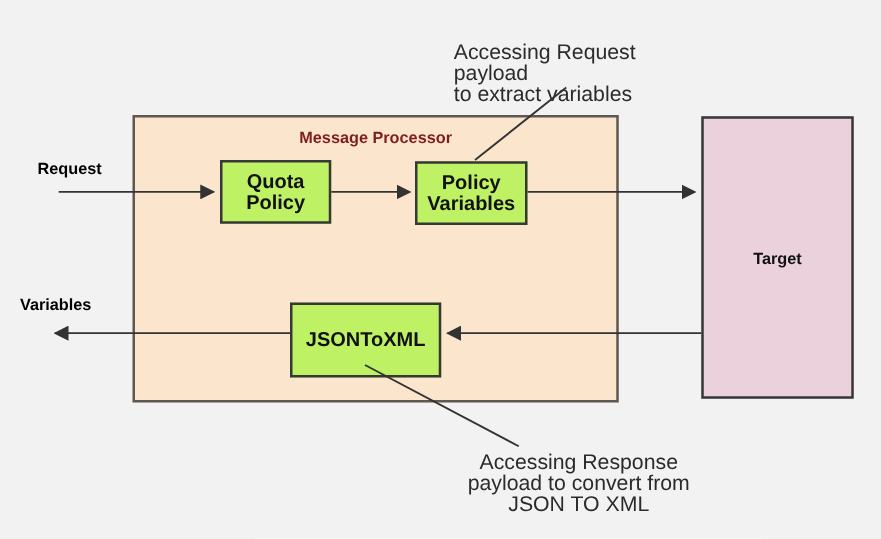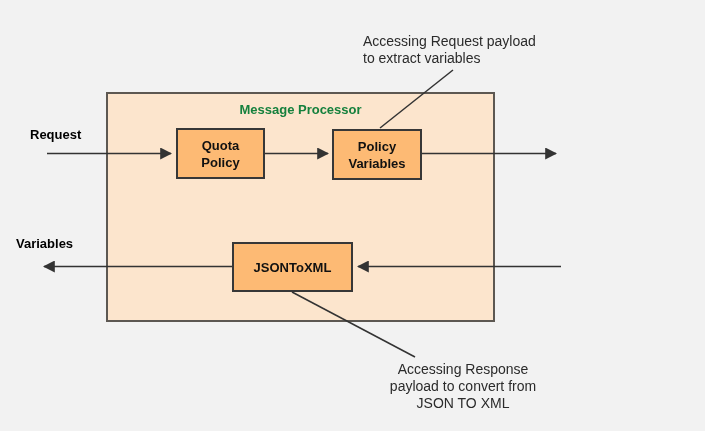--- a/index.html
+++ b/index.html
@@ -25,40 +25,40 @@
     box-sizing: border-box;
   }
   .processor-title {
     position: absolute;
     left: 0;
     top: 8px;
     width: 100%;
     text-align: center;
     font-size: 13px;
     font-weight: bold;
-    color: #15803d;
+    color: #7f1d1d;
   }
   .node {
     position: absolute;
-    background: #fdba74;
+    background: #bef264;
     border: 2px solid #373737;
     box-sizing: border-box;
     display: flex;
     align-items: center;
     justify-content: center;
     text-align: center;
-    font-size: 13px;
+    font-size: 16px;
     font-weight: bold;
     line-height: 17px;
     color: #111;
     white-space: pre-line;
   }
   .node-quota    { left: 176px; top: 128px; width: 89px;  height: 51px; }
   .node-extract  { left: 332px; top: 129px; width: 90px;  height: 51px; }
-  .node-json2xml { left: 232px; top: 242px; width: 121px; height: 50px; }
+  .node-json2xml { left: 232px; top: 242px; width: 121px; height: 60px; }
   .target-box {
     position: absolute;
     left: 561px;
     top: 93px;
     width: 122px;
     height: 226px;
     background: #ead1dc;
     border: 2px solid #373737;
     box-sizing: border-box;
     display: flex;
@@ -71,21 +71,21 @@
   .flow-label {
     position: absolute;
     font-size: 13px;
     font-weight: bold;
     color: #000000;
   }
   .label-request  { left: 30px; top: 127px; }
   .label-response { left: 16px; top: 236px; }
   .annotation {
     position: absolute;
-    font-size: 14px;
+    font-size: 17px;
     line-height: 17px;
     color: #2b2b2b;
     white-space: pre-line;
   }
   .annotation-top    { left: 363px; top: 33px;  width: 200px; }
   .annotation-bottom { left: 363px; top: 361px; width: 200px; text-align: center; }
   svg.wires {
     position: absolute;
     left: 0;
     top: 0;
@@ -100,20 +100,23 @@
 </style>
 </head>
 <body>
 
 <div class="canvas">
 
   <div class="processor-box">
     <div class="processor-title">Message Processor</div>
   </div>
 
+  <div class="target-box">
+    <span>Target</span>
+  </div>
 
   <div class="node node-quota">Quota
 Policy</div>
 
   <div class="node node-extract">Policy
 Variables</div>
 
   <div class="node node-json2xml">JSONToXML</div>
 
   <div class="flow-label label-request">Request</div>

